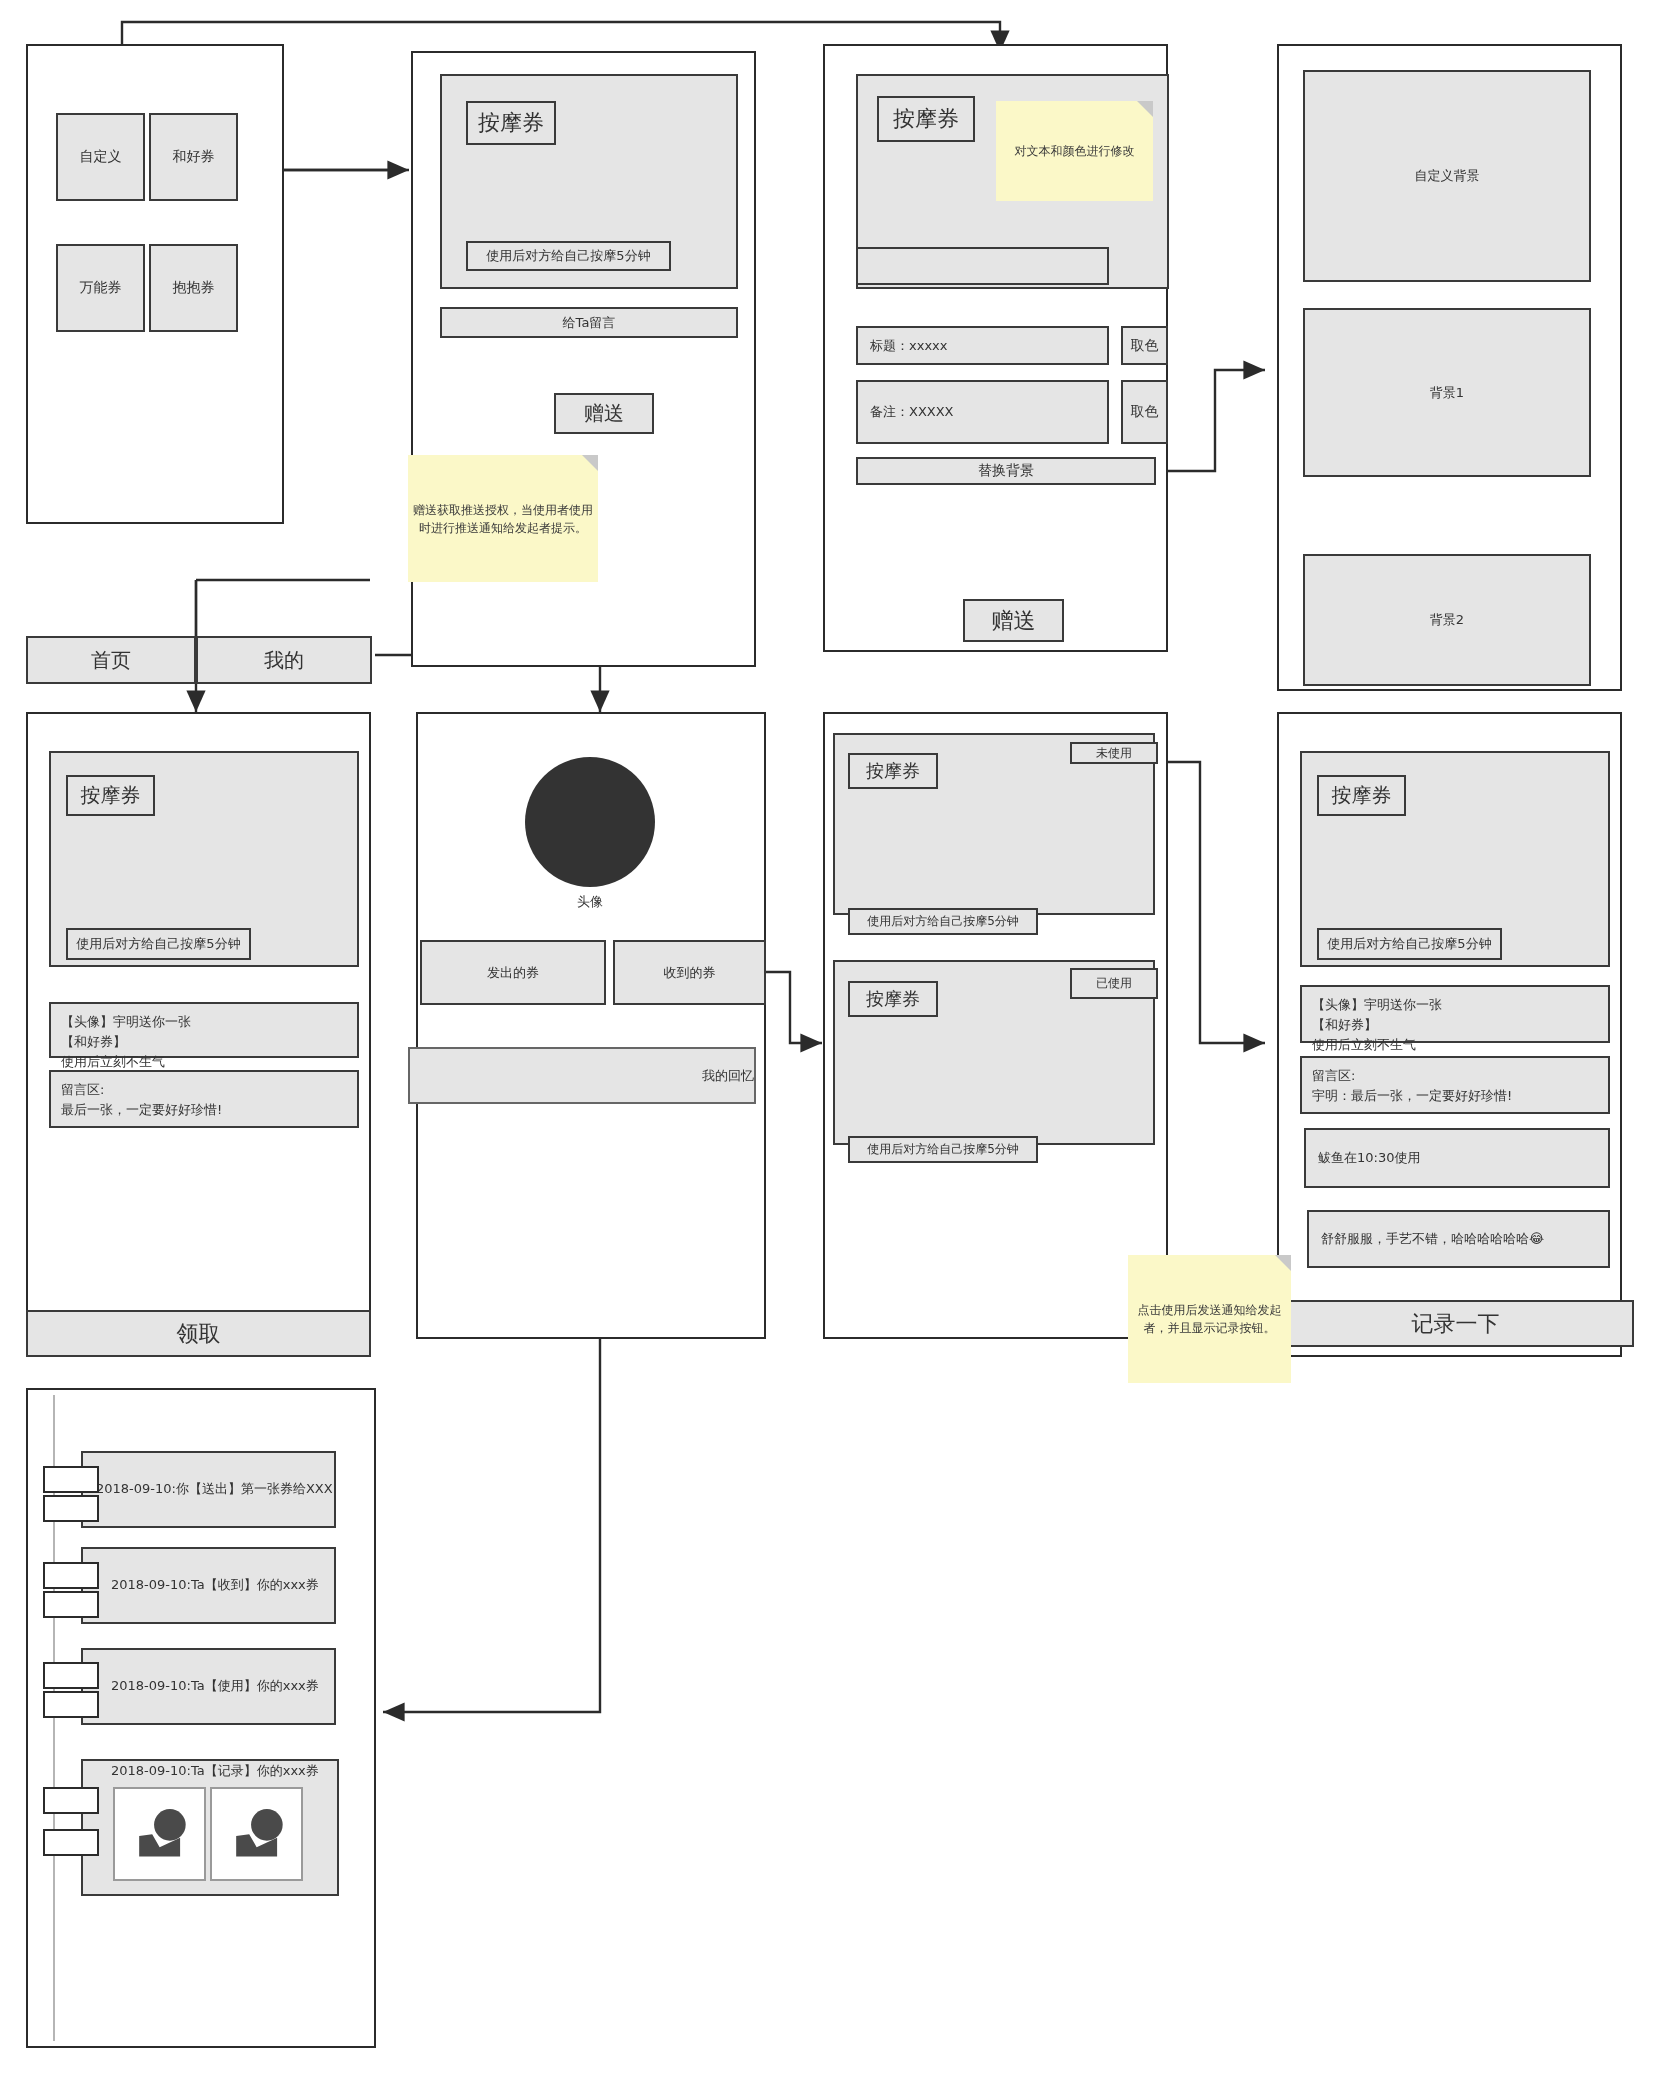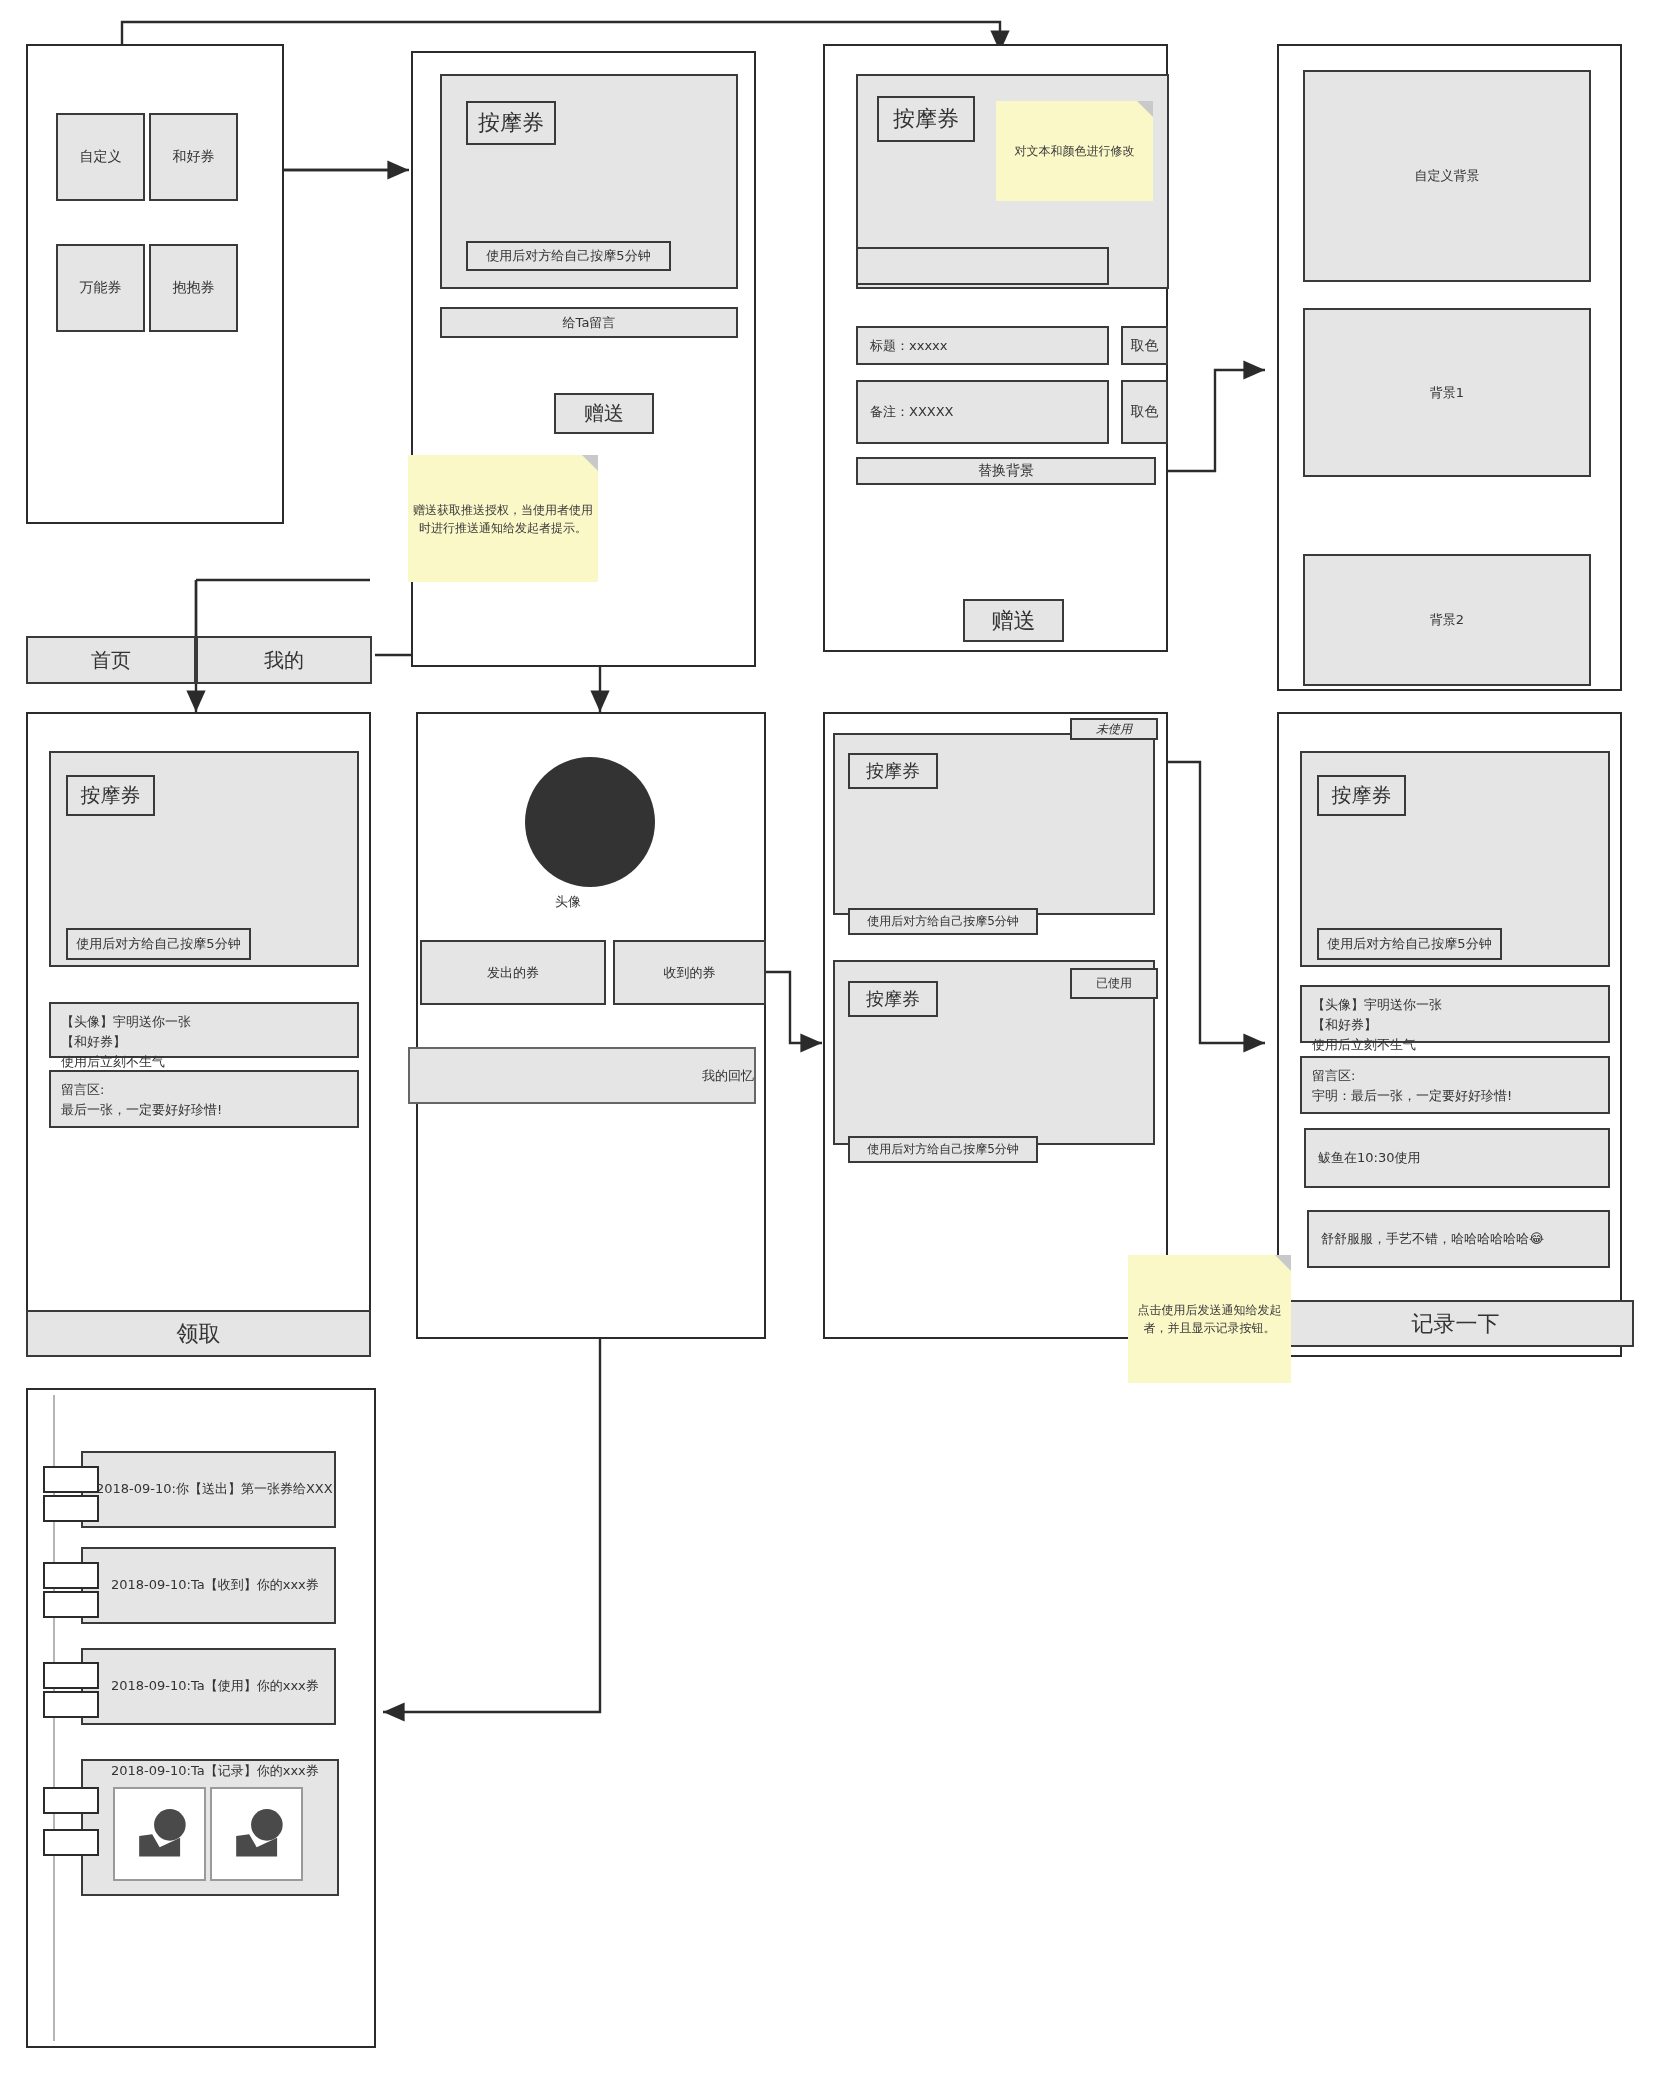--- a/index.html
+++ b/index.html
@@ -260,42 +260,42 @@
 最后一张，一定要好好珍惜!</span>
   </div>
 
   <div class="box t22" style="left:26px; top:1310px; width:345px; height:47px;">
     <span>领取</span>
   </div>
 
   <div class="screen" style="left:416px; top:712px; width:350px; height:627px;"></div>
 
   <div class="avatar-circle" style="left:525px; top:757px; width:130px; height:130px;"></div>
-  <div class="t13" style="position:absolute; left:503px; top:893px; width:130px; text-align:center;">
+  <div class="t13" style="position:absolute; left:525px; top:893px; width:130px; text-align:center;">
     <span>头像</span>
   </div>
 
   <div class="box t15" style="left:420px; top:940px; width:186px; height:65px;">
     <span>发出的券</span>
   </div>
   <div class="box t15" style="left:613px; top:940px; width:153px; height:65px;">
     <span>收到的券</span>
   </div>
 
   <div class="box thin t15" style="left:408px; top:1047px; width:348px; height:57px;justify-content:flex-end;">
     <span>我的回忆</span>
   </div>
 
   <div class="screen" style="left:823px; top:712px; width:345px; height:627px;"></div>
 
   <div class="box" style="left:833px; top:733px; width:322px; height:182px;"></div>
   <div class="box t18" style="left:848px; top:753px; width:90px; height:36px;">
     <span>按摩券</span>
   </div>
-  <div class="box t12" style="left:1070px; top:718px; width:88px; height:22px;font-style:italic;">
+  <div class="box t12" style="left:1070px; top:742px; width:88px; height:22px;">
     <span>未使用</span>
   </div>
   <div class="box t12" style="left:848px; top:908px; width:190px; height:27px; top:908px;">
     <span>使用后对方给自己按摩5分钟</span>
   </div>
 
   <div class="box" style="left:833px; top:960px; width:322px; height:185px;"></div>
   <div class="box t18" style="left:848px; top:981px; width:90px; height:36px;">
     <span>按摩券</span>
   </div>

